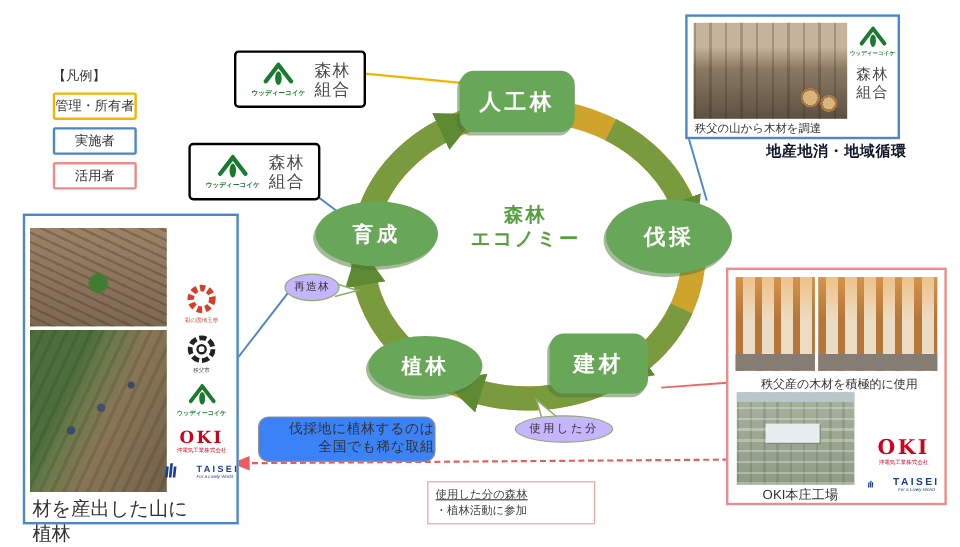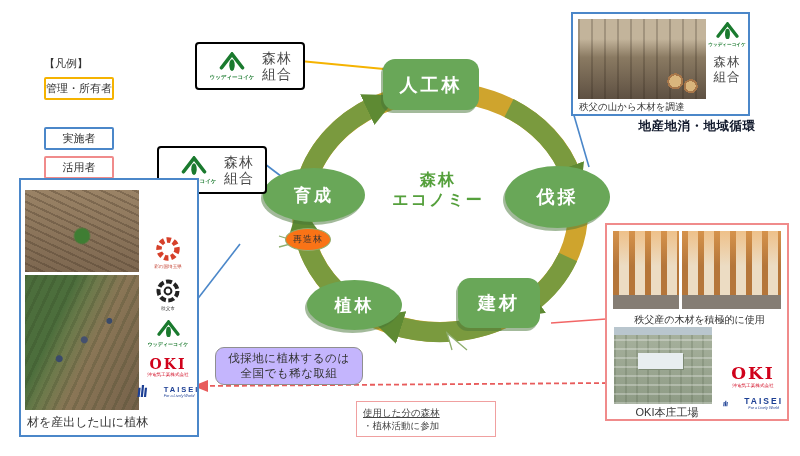--- a/index.html
+++ b/index.html
@@ -14,21 +14,21 @@
   #node-bassai{left:505px;top:166px;width:105px;height:62px;border-radius:50%;font-size:18px;}
   #node-kenzai{left:458px;top:278px;width:82px;height:50px;border-radius:12px;font-size:18px;}
   #node-shokurin{left:307px;top:280px;width:95px;height:50px;border-radius:50%;font-size:17px;}
   #node-ikusei{left:263px;top:168px;width:102px;height:54px;border-radius:50%;font-size:17px;}
   #cycle-title{left:350px;top:170px;width:176px;text-align:center;color:#55a03c;font-weight:bold;font-size:16px;line-height:20px;letter-spacing:2px;}
   
   #legend{left:44px;top:56px;width:90px;font-size:11px;color:#333;}
   #legend .ttl{margin-bottom:6px;}
   .lg-box{width:66px;height:19px;background:#fff;border:2px solid;border-radius:2px;display:flex;align-items:center;justify-content:center;margin-bottom:6px;}
   .b-yellow{border-color:#f5b301;align-items:center;}
-  .b-blue{border-color:#4b87c9;margin-top:27px;}
+  .b-blue{border-color:#4b87c9;}
   .b-red{border-color:#f08b8b;}
   
   .coop{background:#fff;border:2.5px solid;border-radius:4px;display:flex;align-items:center;justify-content:center;gap:6px;}
   #coop-yellow{left:195px;top:42px;width:106px;height:44px;}
   #coop-blue{left:157px;top:119px;width:106px;height:44px;}
   .coop-icon-col{display:flex;flex-direction:column;align-items:center;width:48px;}
   .brand{font-size:5.5px;font-weight:bold;color:#1a7a2e;white-space:nowrap;margin-top:1px;}
   .coop-label{font-size:14px;color:#4a4a4a;line-height:16px;letter-spacing:1px;text-align:center;}
   
   .frame{position:absolute;background:#fff;border:2px solid;}
@@ -65,24 +65,24 @@
     linear-gradient(115deg,#4c6e3c 0 30%,#6a7a4a 40%,#8a7656 58%,#75614a 100%);}
   
   .logo-col{position:absolute;display:flex;flex-direction:column;align-items:center;}
   .logo-lab{font-size:4.6px;white-space:nowrap;margin-top:2px;}
   .oki-word{font-family:"DejaVu Serif","Liberation Serif",serif;font-weight:bold;color:#d0021b;letter-spacing:2px;}
   .oki-sub{color:#d0021b;font-size:4.6px;white-space:nowrap;}
   .taisei{display:flex;align-items:center;gap:16px;}
   .taisei-name{font-size:8.5px;font-weight:bold;color:#1c3f94;letter-spacing:2px;line-height:9px;}
   .taisei-tag{font-size:3.8px;font-style:italic;color:#1c3f94;}
   
-  .bubble{position:absolute;background:#f97316;border:1.4px solid #8fae6e;border-radius:50%;display:flex;align-items:center;justify-content:center;color:#333;margin-left:48px;}
+  .bubble{position:absolute;background:#c4b5fd;border:1.4px solid #8fae6e;border-radius:50%;display:flex;align-items:center;justify-content:center;color:#333;}
   #bubble-replant{left:237px;top:228px;width:44px;height:21px;font-size:9px;letter-spacing:1px;}
   #bubble-used{left:429px;top:346px;width:80px;height:21px;font-size:9.5px;letter-spacing:2px;}
-  #note-rare{left:215px;top:347px;width:146px;height:36px;background:#c4b5fd;border:1.5px solid #8f8f8f;border-radius:9px;color:#333;font-size:11.5px;line-height:15px;text-align:center;display:flex;flex-direction:column;justify-content:center;letter-spacing:.5px;}
+  #note-rare{left:215px;top:347px;width:146px;height:36px;background:#3b82f6;border:1.5px solid #8f8f8f;border-radius:9px;color:#333;font-size:11.5px;line-height:15px;text-align:right;display:flex;flex-direction:column;justify-content:center;letter-spacing:.5px;}
   #note-used{left:356px;top:401px;width:140px;background:#fff;border:1.5px solid #f0a0a0;color:#444;font-size:9.5px;line-height:13px;padding:4px 6px;box-sizing:border-box;}
   #note-used .u{text-decoration:underline;}
   #txt-chisan{left:638px;top:118px;width:118px;text-align:center;font-size:12.5px;font-weight:bold;color:#0f172a;letter-spacing:.5px;}
 </style>
 </head>
 <body>
 
 <div id="stage">
 
   <svg class="layer" width="800" height="456" viewBox="0 0 800 456">
@@ -200,21 +200,21 @@
           <div class="taisei-name">TAISEI</div>
           <div class="taisei-tag">For a Lively World</div>
         </div>
       </div>
     </div>
   </div>
 
   <div class="frame" id="box-left">
     <div class="photo ph-clearcut" style="left:4px;top:10px;width:114px;height:82px;"></div>
     <div class="photo ph-hillside" style="left:4px;top:95px;width:114px;height:135px;"></div>
-    <div class="cap" style="left:6px;top:234px;width:130px;font-size:12px;">材を産出した山に植林</div>
+    <div class="cap" style="left:6px;top:234px;width:130px;font-size:16px;">材を産出した山に植林</div>
     <div class="logo-col" style="left:120px;top:56px;width:54px;">
       <svg width="26" height="26" viewBox="0 0 26 26">
         <circle cx="13" cy="13" r="9" fill="none" stroke="#d6402a" stroke-width="5.5" stroke-dasharray="4.2 2.6"></circle>
       </svg>
       <div class="logo-lab" style="color:#c03a2a;">彩の国埼玉県</div>
       <svg width="26" height="26" viewBox="0 0 26 26" style="margin-top:9px;">
         <circle cx="13" cy="13" r="9.5" fill="none" stroke="#222" stroke-width="4" stroke-dasharray="6 2.5"></circle>
         <circle cx="13" cy="13" r="3.4" fill="none" stroke="#222" stroke-width="2"></circle>
       </svg>
       <div class="logo-lab" style="color:#333;">秩父市</div>
@@ -235,20 +235,21 @@
         </svg>
         <div>
           <div class="taisei-name" style="font-size:7.5px;">TAISEI</div>
           <div class="taisei-tag">For a Lively World</div>
         </div>
       </div>
     </div>
   </div>
 
   <div class="bubble" id="bubble-replant">再造林</div>
+  <div class="bubble" id="bubble-used">使用した分</div>
 
   <div class="abs" id="note-rare">
     <div>伐採地に植林するのは</div>
     <div>全国でも稀な取組</div>
   </div>
 
   <div class="abs" id="note-used">
     <div class="u">使用した分の森林</div>
     <div>・植林活動に参加</div>
   </div>

